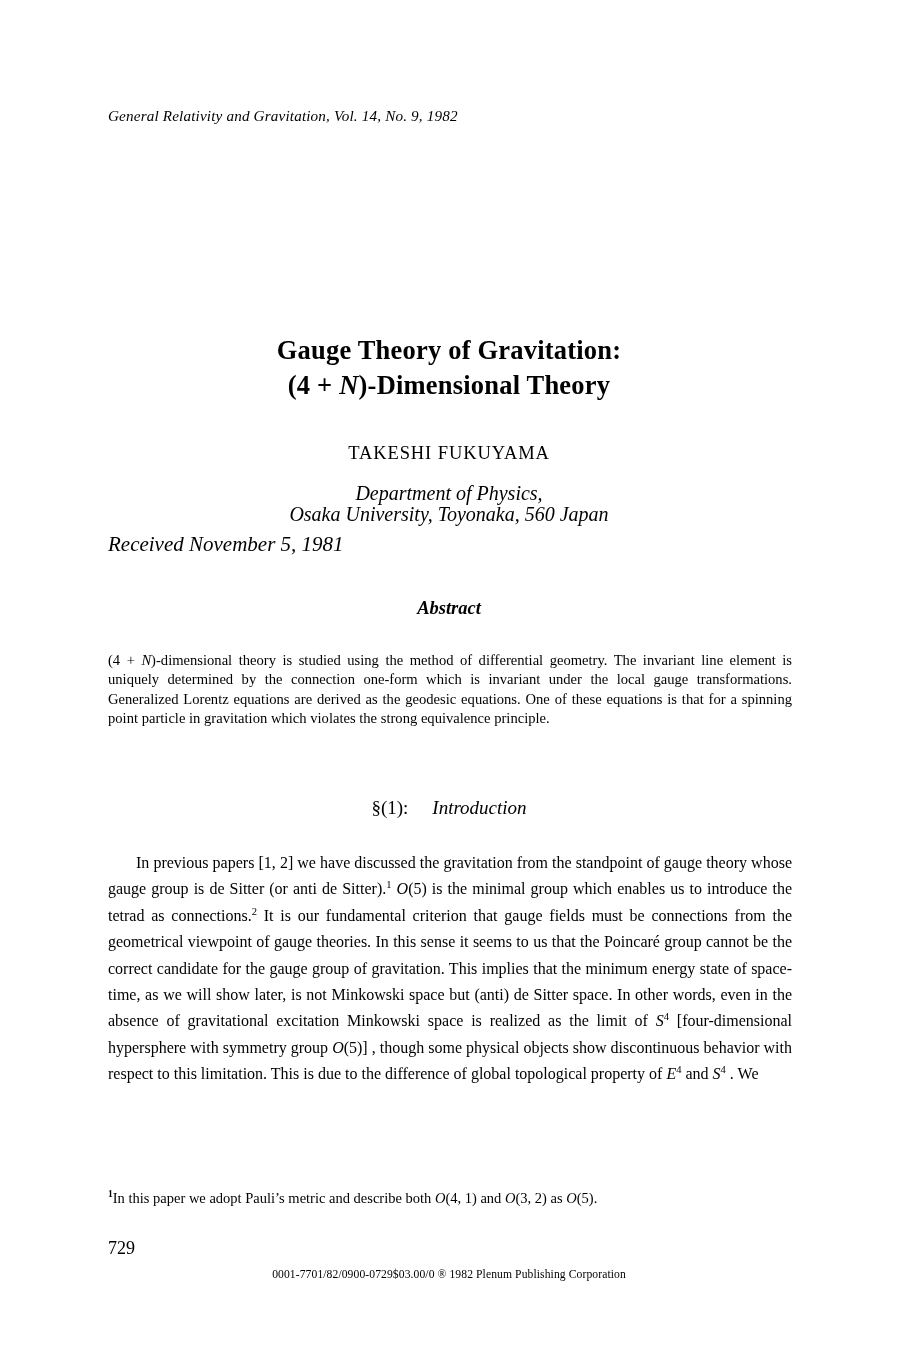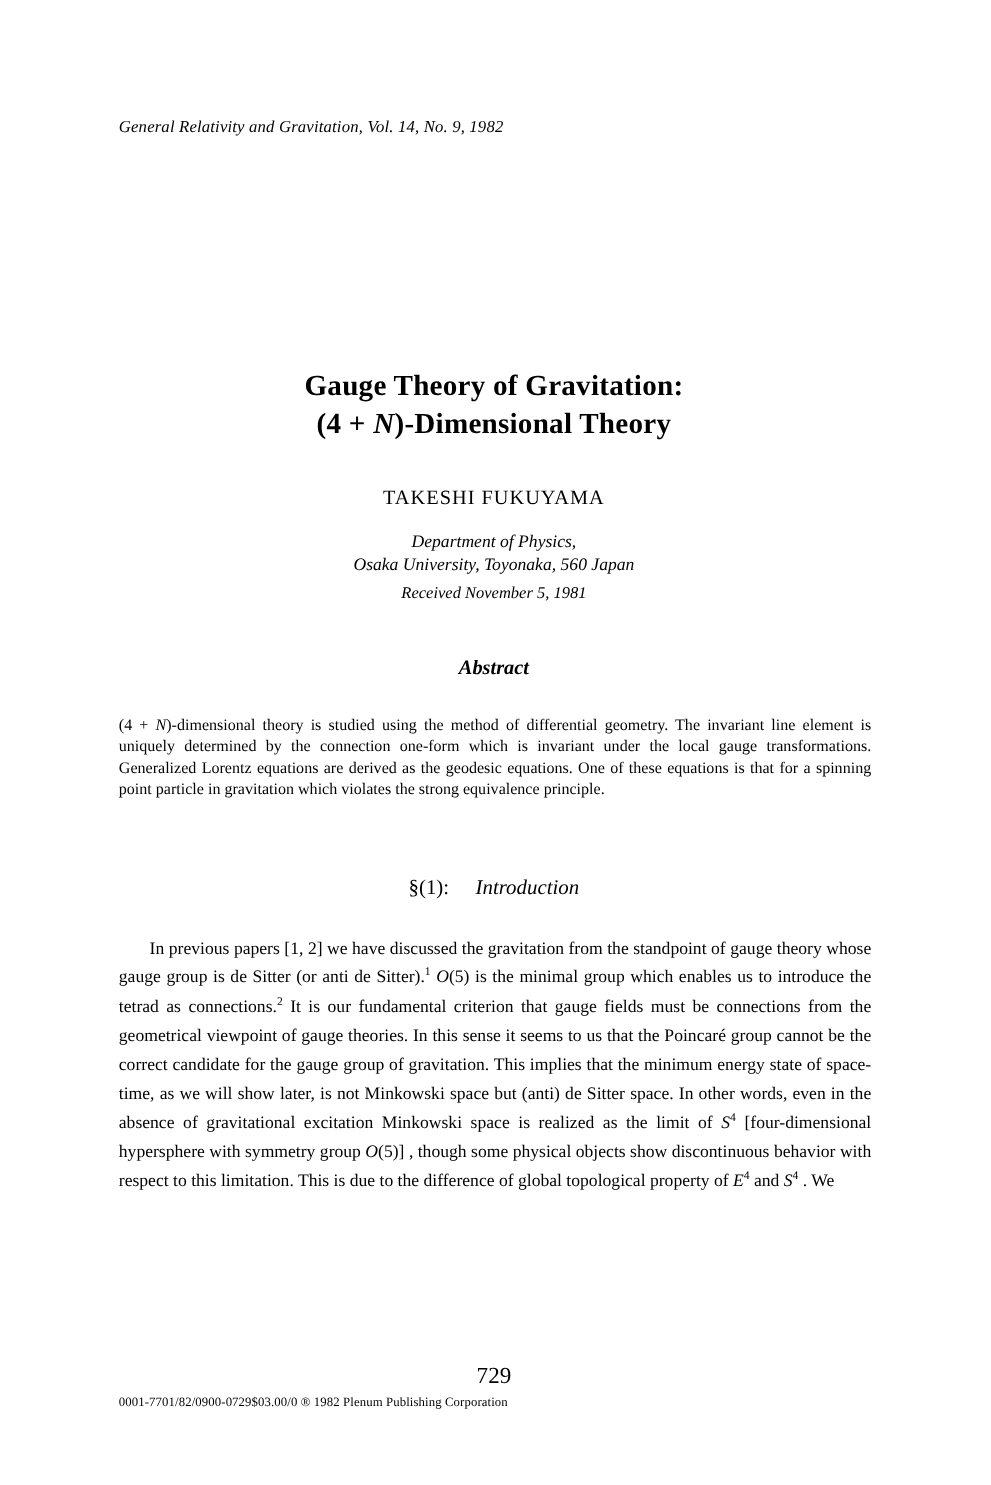--- a/index.html
+++ b/index.html
@@ -61,33 +61,33 @@
   }
 
   
   .affiliation {
     position: absolute;
     left: 108px;
     top: 483px;
     width: 682px;
     text-align: center;
     font-style: italic;
-    font-size: 16px;
+    font-size: 20px;
     line-height: 20.5px;
   }
 
   
   .received {
     position: absolute;
     left: 108px;
     top: 532px;
     width: 682px;
-    text-align: center;
-    font-style: italic;
-    font-size: 15px;
+    text-align: left;
+    font-style: italic;
+    font-size: 21px;
   }
 
   
   .abstract-heading {
     position: absolute;
     left: 108px;
     top: 598px;
     width: 682px;
     text-align: center;
     font-style: italic;
@@ -152,29 +152,28 @@
     font-weight: bold;
   }
   .fn-line .it { font-style: italic; }
 
   
   .page-number {
     position: absolute;
     left: 108px;
     top: 1238px;
     width: 682px;
-    text-align: center;
-    font-size: 21px;
+    font-size: 18px;
   }
   .copyright {
     position: absolute;
     left: 108px;
     top: 1268px;
     width: 682px;
-    text-align: left;
+    text-align: center;
     font-size: 11.6px;
     letter-spacing: 0.1px;
   }
 </style>
 </head>
 <body>
 
 <div class="page">
 
   <div class="journal-head">General Relativity and Gravitation, Vol. 14, No. 9, 1982</div>
@@ -197,19 +196,20 @@
 
   <div class="abstract-body"><span>(4 + </span><span class="it">N</span><span>)-dimensional theory is studied using the method of differential geometry. The invariant line element is uniquely determined by the connection one-form which is invariant under the local gauge transformations. Generalized Lorentz equations are derived as the geodesic equations. One of these equations is that for a spinning point particle in gravitation which violates the strong equivalence principle.</span></div>
 
   <div class="section-heading"><span class="sec-num">§(1):</span><span class="sec-title">Introduction</span></div>
 
   <div class="body-text">
     <p><span>In previous papers [1, 2] we have discussed the gravitation from the standpoint of gauge theory whose gauge group is de Sitter (or anti de Sitter).</span><sup>1</sup> <span class="it">O</span><span>(5) is the minimal group which enables us to introduce the tetrad as connections.</span><sup>2</sup><span> It is our fundamental criterion that gauge fields must be connections from the geometrical viewpoint of gauge theories. In this sense it seems to us that the Poincaré group cannot be the correct candidate for the gauge group of gravitation. This implies that the minimum energy state of space-time, as we will show later, is not Minkowski space but (anti) de Sitter space. In other words, even in the absence of gravitational excitation Minkowski space is realized as the limit of </span><span class="it">S</span><sup>4</sup><span> [four-dimensional hypersphere with symmetry group </span><span class="it">O</span><span>(5)] , though some physical objects show discontinuous behavior with respect to this limitation. This is due to the difference of global topological property of </span><span class="it">E</span><sup>4</sup><span> and </span><span class="it">S</span><sup>4</sup><span> . We</span></p>
   </div>
 
   <div class="footnotes">
+    <div class="fn-line"><span class="fn-mark">1</span><span>In this paper we adopt Pauli’s metric and describe both </span><span class="it">O</span><span>(4, 1) and </span><span class="it">O</span><span>(3, 2) as </span><span class="it">O</span><span>(5).</span></div>
   </div>
 
   <div class="page-number">729</div>
 
   <div class="copyright">0001-7701/82/0900-0729$03.00/0 ® 1982 Plenum Publishing Corporation</div>
 
 </div>
 
 </body></html>

